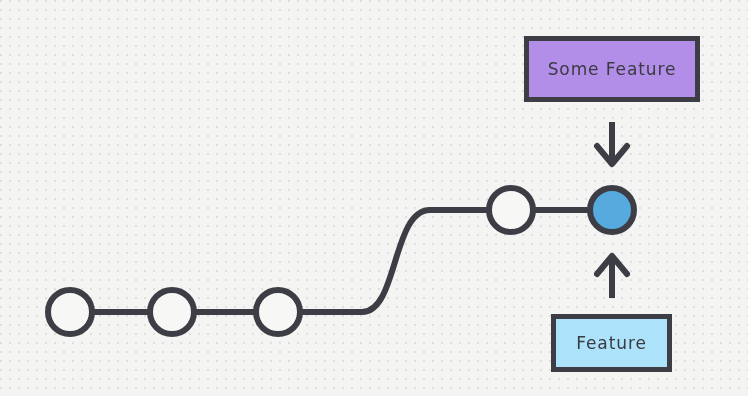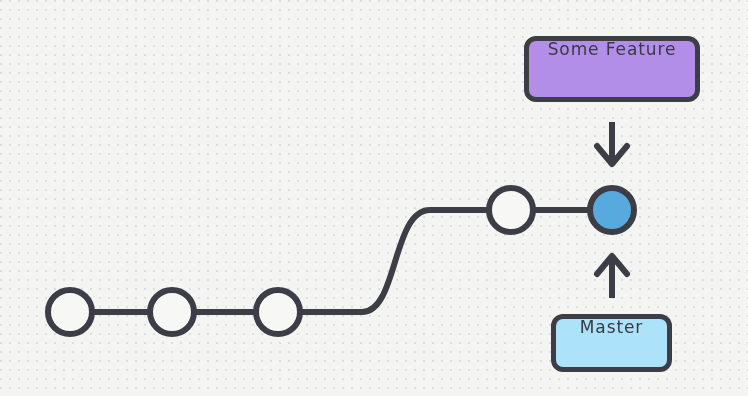--- a/index.html
+++ b/index.html
@@ -26,24 +26,24 @@
     position: absolute;
     left: 0;
     top: 0;
     width: 748px;
     height: 396px;
   }
   .label-box {
     position: absolute;
     box-sizing: border-box;
     display: flex;
-    align-items: flex-start;
+    align-items: center;
     justify-content: center;
     border: 5px solid #3d3d46;
-    border-radius: 12px;
+    border-radius: 0;
   }
   .label-box .label-text {
     font-size: 17px;
     letter-spacing: 0.9px;
     color: #3a3a42;
     line-height: 1;
     white-space: nowrap;
   }
   #feature-box {
     left: 524px;
@@ -90,16 +90,16 @@
       <line x1="612" y1="298" x2="612" y2="260" stroke="#3d3d46" stroke-width="6" stroke-linecap="butt"></line>
       <path d="M 597 274 L 612 256 L 627 274" fill="none" stroke="#3d3d46" stroke-width="6" stroke-linecap="round" stroke-linejoin="round"></path>
     </g>
   </svg>
 
   <div id="feature-box" class="label-box">
     <span class="label-text">Some Feature</span>
   </div>
 
   <div id="master-box" class="label-box">
-    <span class="label-text">Master</span>
+    <span class="label-text">Feature</span>
   </div>
 
 </div>
 
 </body></html>

